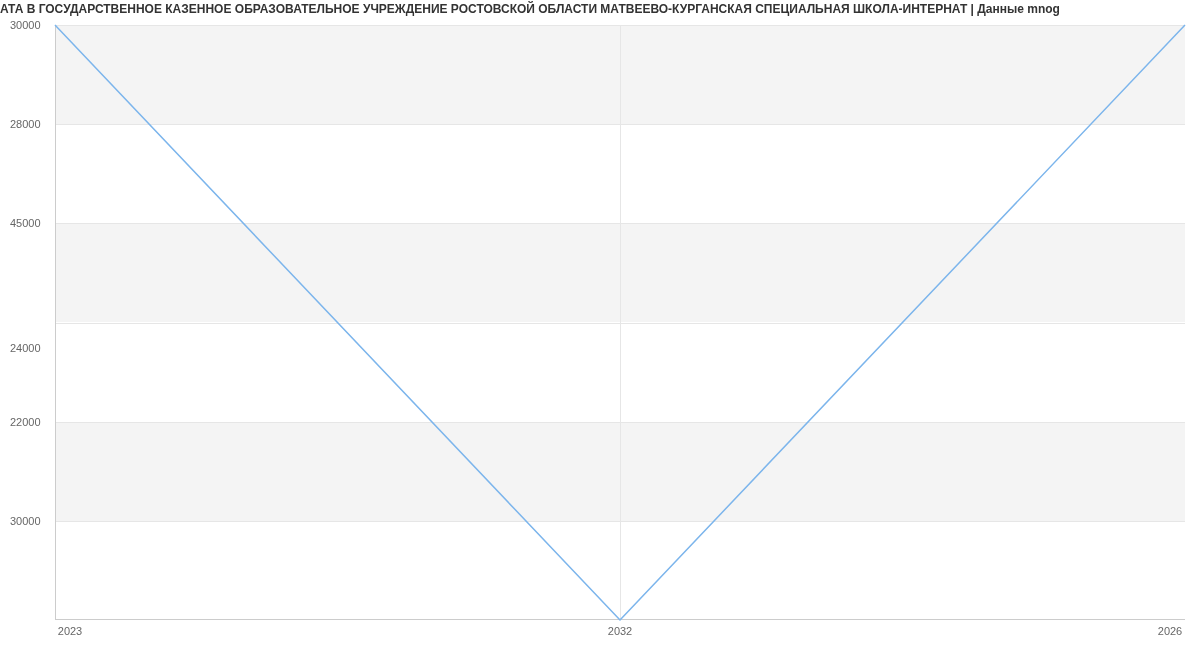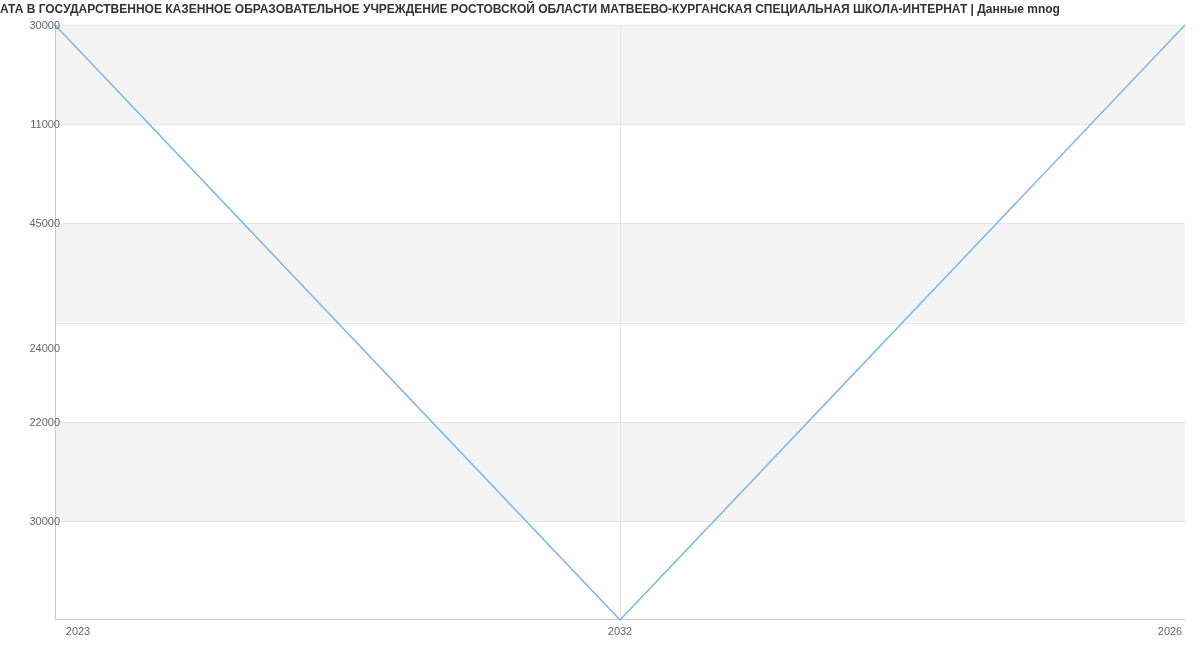--- a/index.html
+++ b/index.html
@@ -62,21 +62,20 @@
     left: 0;
     top: 0;
     width: 1px;
     height: 100%;
     background: #cccccc;
   }
   .tick-y {
     position: absolute;
     right: 1140px;
     width: 50px;
-    text-align: right;
     font-size: 11px;
     color: #666666;
     transform: translateY(-50%);
   }
   .tick-x {
     position: absolute;
     top: 625px;
     font-size: 11px;
     color: #666666;
     transform: translateX(-50%);
@@ -122,18 +121,18 @@
   <svg class="line-layer" viewBox="0 0 1130 595" preserveAspectRatio="none">
     <path class="series-path" d="M 0 0 L 565 595 L 1130 0"></path>
   </svg>
 </div>
 
 <div class="tick-y" style="top:620px;margin-top:40px;">18000</div>
 <div class="tick-y" style="top:520.833px;">30000</div>
 <div class="tick-y" style="top:421.667px;">22000</div>
 <div class="tick-y" style="top:332px;margin-top:16px;">24000</div>
 <div class="tick-y" style="top:223.333px;">45000</div>
-<div class="tick-y" style="top:124.167px;">11000</div>
+<div class="tick-y" style="top:124.167px;">28000</div>
 <div class="tick-y" style="top:25px;">30000</div>
 
-<div class="tick-x" style="left:78px;">2023</div>
+<div class="tick-x" style="left:70px;">2023</div>
 <div class="tick-x" style="left:620px;">2032</div>
 <div class="tick-x" style="left:1170px;">2026</div>
 
 </body></html>

